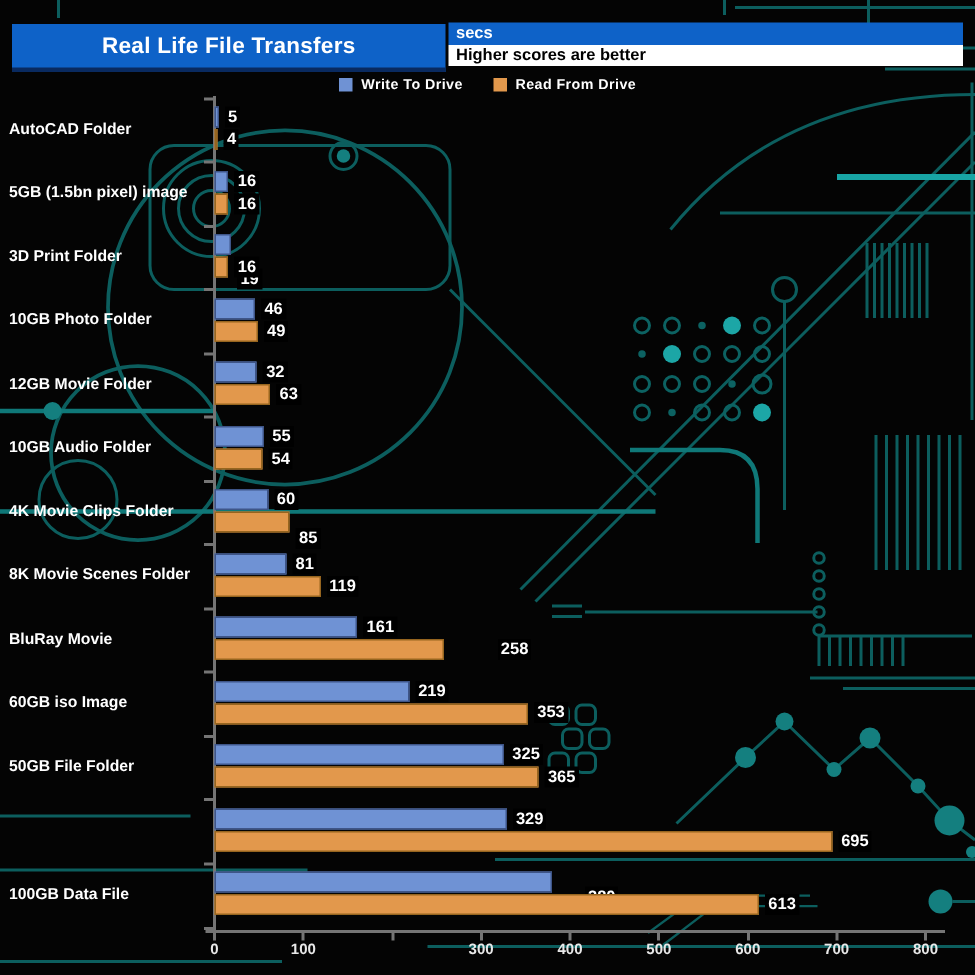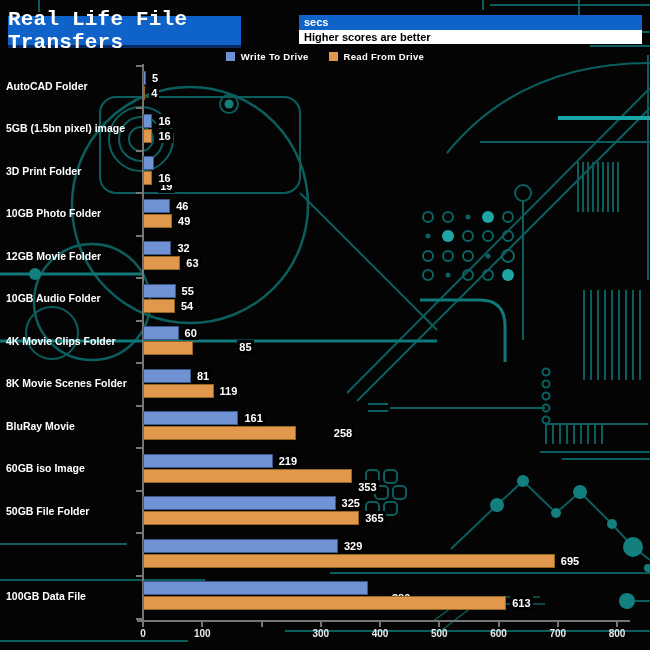--- a/index.html
+++ b/index.html
@@ -1,23 +1,23 @@
 <!DOCTYPE html>
 <html><head>
 <meta charset="utf-8">
 <style>
   html,body{margin:0;padding:0;background:#000;}
   .stage{position:relative;width:650px;height:650px;background:#040404;overflow:hidden;
          font-family:"Liberation Sans",sans-serif;}
   svg.bg{position:absolute;left:0;top:0;}
 
   
-  .title-box{position:absolute;left:8px;top:16px;width:233px;height:29px;background:#0E62C8;
+  .title-box{position:absolute;left:8px;top:16px;width:289px;height:29px;background:#0E62C8;
              border-bottom:3px solid #092A60;display:flex;align-items:center;justify-content:center;
-             color:#fff;font-weight:bold;font-size:21px;letter-spacing:.2px;font-family:Liberation Mono, monospace;}
+             color:#fff;font-weight:bold;font-size:15px;letter-spacing:.2px;}
   .units-bar{position:absolute;left:299px;top:15px;width:343px;height:15px;background:#0E62C8;
              color:#fff;font-weight:bold;font-size:11px;line-height:15px;padding-left:5px;box-sizing:border-box;}
   .subtitle-bar{position:absolute;left:299px;top:30px;width:343px;height:14px;background:#fff;
              color:#000;font-weight:bold;font-size:11px;line-height:14px;padding-left:5px;box-sizing:border-box;}
 
   
   .legend{position:absolute;top:51px;left:0;width:650px;display:flex;justify-content:center;gap:20px;}
   .legend-item{display:flex;align-items:center;gap:6px;}
   .swatch{width:9px;height:9px;}
   .legend-label{color:#fff;font-weight:bold;font-size:9.5px;letter-spacing:.3px;}
@@ -184,36 +184,36 @@
       <div class="value-label" style="left: 184.327px; top: 256.16px;">63</div>
       <div class="cat-label" style="top: 283.7px; height: 29px;">10GB Audio Folder</div>
       <div class="bar write" style="left: 143px; top: 283.7px; width: 32.5875px; background: rgb(111, 146, 212);"></div>
       <div class="value-label" style="left: 179.588px; top: 283.7px;">55</div>
       <div class="bar read" style="left: 143px; top: 298.7px; width: 31.995px; background: rgb(226, 152, 76);"></div>
       <div class="value-label" style="left: 178.995px; top: 298.7px;">54</div>
       <div class="cat-label" style="top: 326.24px; height: 29px;">4K Movie Clips Folder</div>
       <div class="bar write" style="left: 143px; top: 326.24px; width: 35.55px; background: rgb(111, 146, 212);"></div>
       <div class="value-label" style="left: 182.55px; top: 326.24px;">60</div>
       <div class="bar read" style="left: 143px; top: 341.24px; width: 50.3625px; background: rgb(226, 152, 76);"></div>
-      <div class="value-label" style="left: 197.363px; top: 340px; margin-left: 40px;">85</div>
+      <div class="value-label" style="left: 197.363px; top: 352px;">85</div>
       <div class="cat-label" style="top: 368.78px; height: 29px;">8K Movie Scenes Folder</div>
       <div class="bar write" style="left: 143px; top: 368.78px; width: 47.9925px; background: rgb(111, 146, 212);"></div>
       <div class="value-label" style="left: 194.993px; top: 368.78px;">81</div>
       <div class="bar read" style="left: 143px; top: 383.78px; width: 70.5075px; background: rgb(226, 152, 76);"></div>
       <div class="value-label" style="left: 217.507px; top: 383.78px;">119</div>
       <div class="cat-label" style="top: 411.32px; height: 29px;">BluRay Movie</div>
       <div class="bar write" style="left: 143px; top: 411.32px; width: 95.3925px; background: rgb(111, 146, 212);"></div>
       <div class="value-label" style="left: 242.392px; top: 411.32px;">161</div>
       <div class="bar read" style="left: 143px; top: 426.32px; width: 152.865px; background: rgb(226, 152, 76);"></div>
       <div class="value-label" style="left: 299.865px; top: 426.32px; margin-left: 32px;">258</div>
       <div class="cat-label" style="top: 453.86px; height: 29px;">60GB iso Image</div>
       <div class="bar write" style="left: 143px; top: 453.86px; width: 129.757px; background: rgb(111, 146, 212);"></div>
       <div class="value-label" style="left: 276.757px; top: 453.86px;">219</div>
       <div class="bar read" style="left: 143px; top: 468.86px; width: 209.153px; background: rgb(226, 152, 76);"></div>
-      <div class="value-label" style="left: 356.152px; top: 480px;">353</div>
+      <div class="value-label" style="left: 356.152px; top: 468px;">353</div>
       <div class="cat-label" style="top: 496.4px; height: 29px;">50GB File Folder</div>
       <div class="bar write" style="left: 143px; top: 496.4px; width: 192.562px; background: rgb(111, 146, 212);"></div>
       <div class="value-label" style="left: 339.562px; top: 496.4px;">325</div>
       <div class="bar read" style="left: 143px; top: 511.4px; width: 216.262px; background: rgb(226, 152, 76);"></div>
       <div class="value-label" style="left: 363.262px; top: 511.4px;">365</div>
       <div class="bar write" style="left: 143px; top: 538.94px; width: 194.933px; background: rgb(111, 146, 212);"></div>
       <div class="value-label" style="left: 341.933px; top: 538.94px;">329</div>
       <div class="bar read" style="left: 143px; top: 553.94px; width: 411.788px; background: rgb(226, 152, 76);"></div>
       <div class="value-label" style="left: 558.788px; top: 553.94px;">695</div>
       <div class="cat-label" style="top: 581.48px; height: 29px;">100GB Data File</div>

